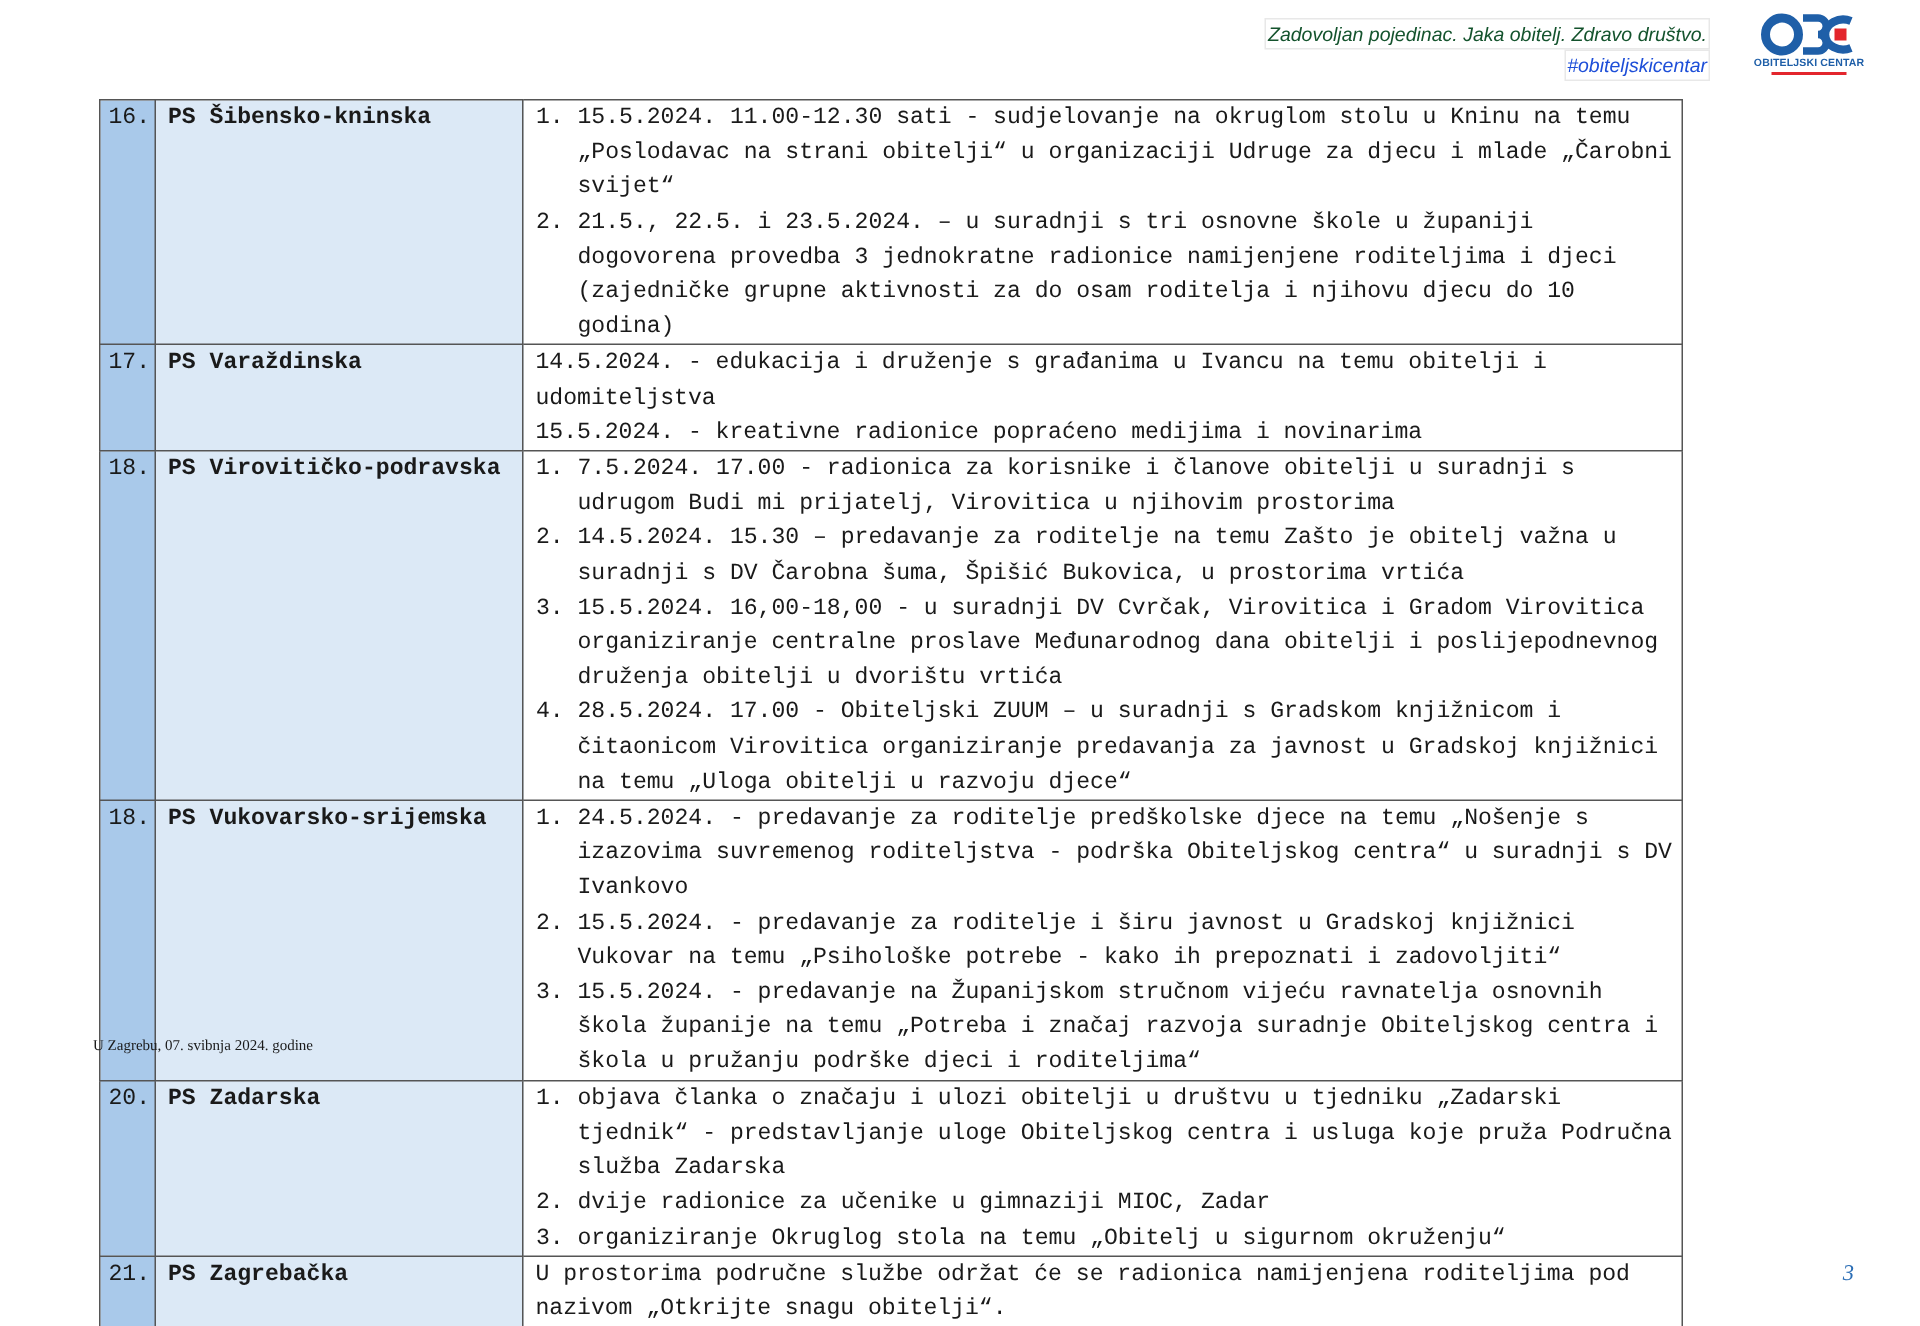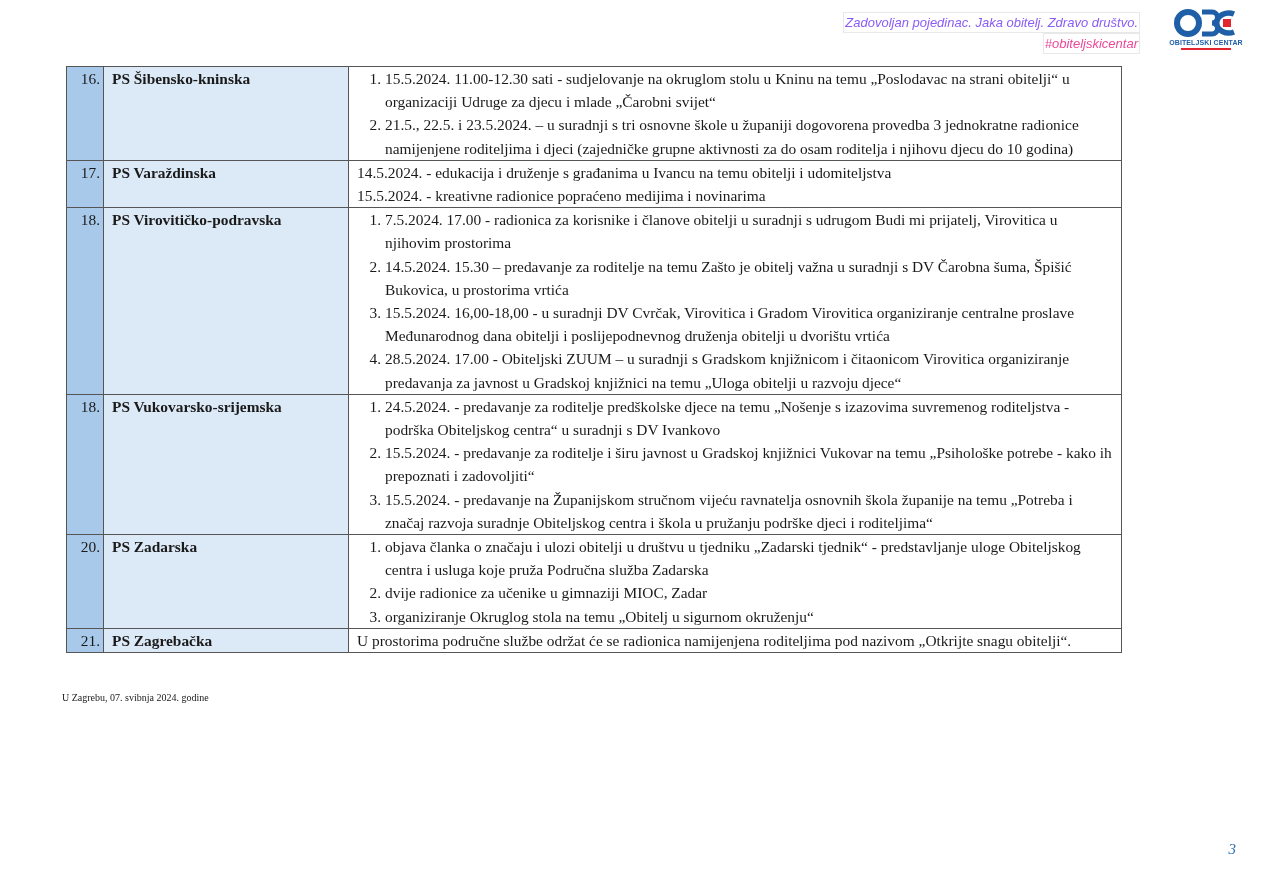--- a/index.html
+++ b/index.html
@@ -5,34 +5,34 @@
     html, body { margin: 0; padding: 0; background: #ffffff; }
     body {
       width: 1280px; height: 884px; position: relative; overflow: hidden;
       font-family: "Liberation Serif", "DejaVu Serif", serif; color: #1a1a1a;
     }
     .header { position: absolute; top: 8px; right: 34px; display: flex; align-items: flex-start; }
     .slogan {
       font-family: "Liberation Sans", "DejaVu Sans", sans-serif; font-style: italic;
       font-size: 13px; line-height: 19px; text-align: right; margin-top: 4px; margin-right: 26px;
     }
-    .slogan .l1 { color: #8b5cf6; border: 1px solid #e8e8e8; padding: 0 1px; display: inline-block; }
+    .slogan .l1 { color: #14532d; border: 1px solid #e8e8e8; padding: 0 1px; display: inline-block; }
     .slogan .l2 { color: #2a6db5; border: 1px solid #e8e8e8; padding: 0 1px; display: inline-block; margin-top: 0; }
-    .slogan .hash { color: #ec4899; }
+    .slogan .hash { color: #1d4ed8; }
     .logo { width: 80px; display: flex; flex-direction: column; align-items: center; }
     .logo svg { display: block; }
     .logo .txt {
       font-family: "Liberation Sans", "DejaVu Sans", sans-serif; font-weight: bold;
       font-size: 7px; color: #1f5fa8; letter-spacing: 0.1px; margin-top: 1px;
     }
     .logo .bar { width: 50px; height: 1.5px; background: #e3262d; margin-top: 2px; }
 
     table.ps {
       position: absolute; left: 66px; top: 66px; width: 1056px;
-      border-collapse: collapse; font-size: 15.4px; line-height: 23.2px;
+      border-collapse: collapse; font-size: 15.4px; line-height: 23.2px; font-family: Liberation Mono, monospace;
     }
     table.ps td { border: 1.5px solid #555; vertical-align: top; padding: 0; }
     td.num { width: 33px; background: #a9c9ea; text-align: right; padding-right: 3px !important; }
     td.name { width: 236px; background: #dce9f6; font-weight: bold; padding-left: 8px !important; }
     td.desc { padding: 0 6px 0 8px !important; }
     ol.items { margin: 0; padding: 0 0 0 28px; }
     ol.items li { padding-left: 0; }
     .plain div { margin: 0; }
     .pad-bottom { padding-bottom: 8px !important; }
 

